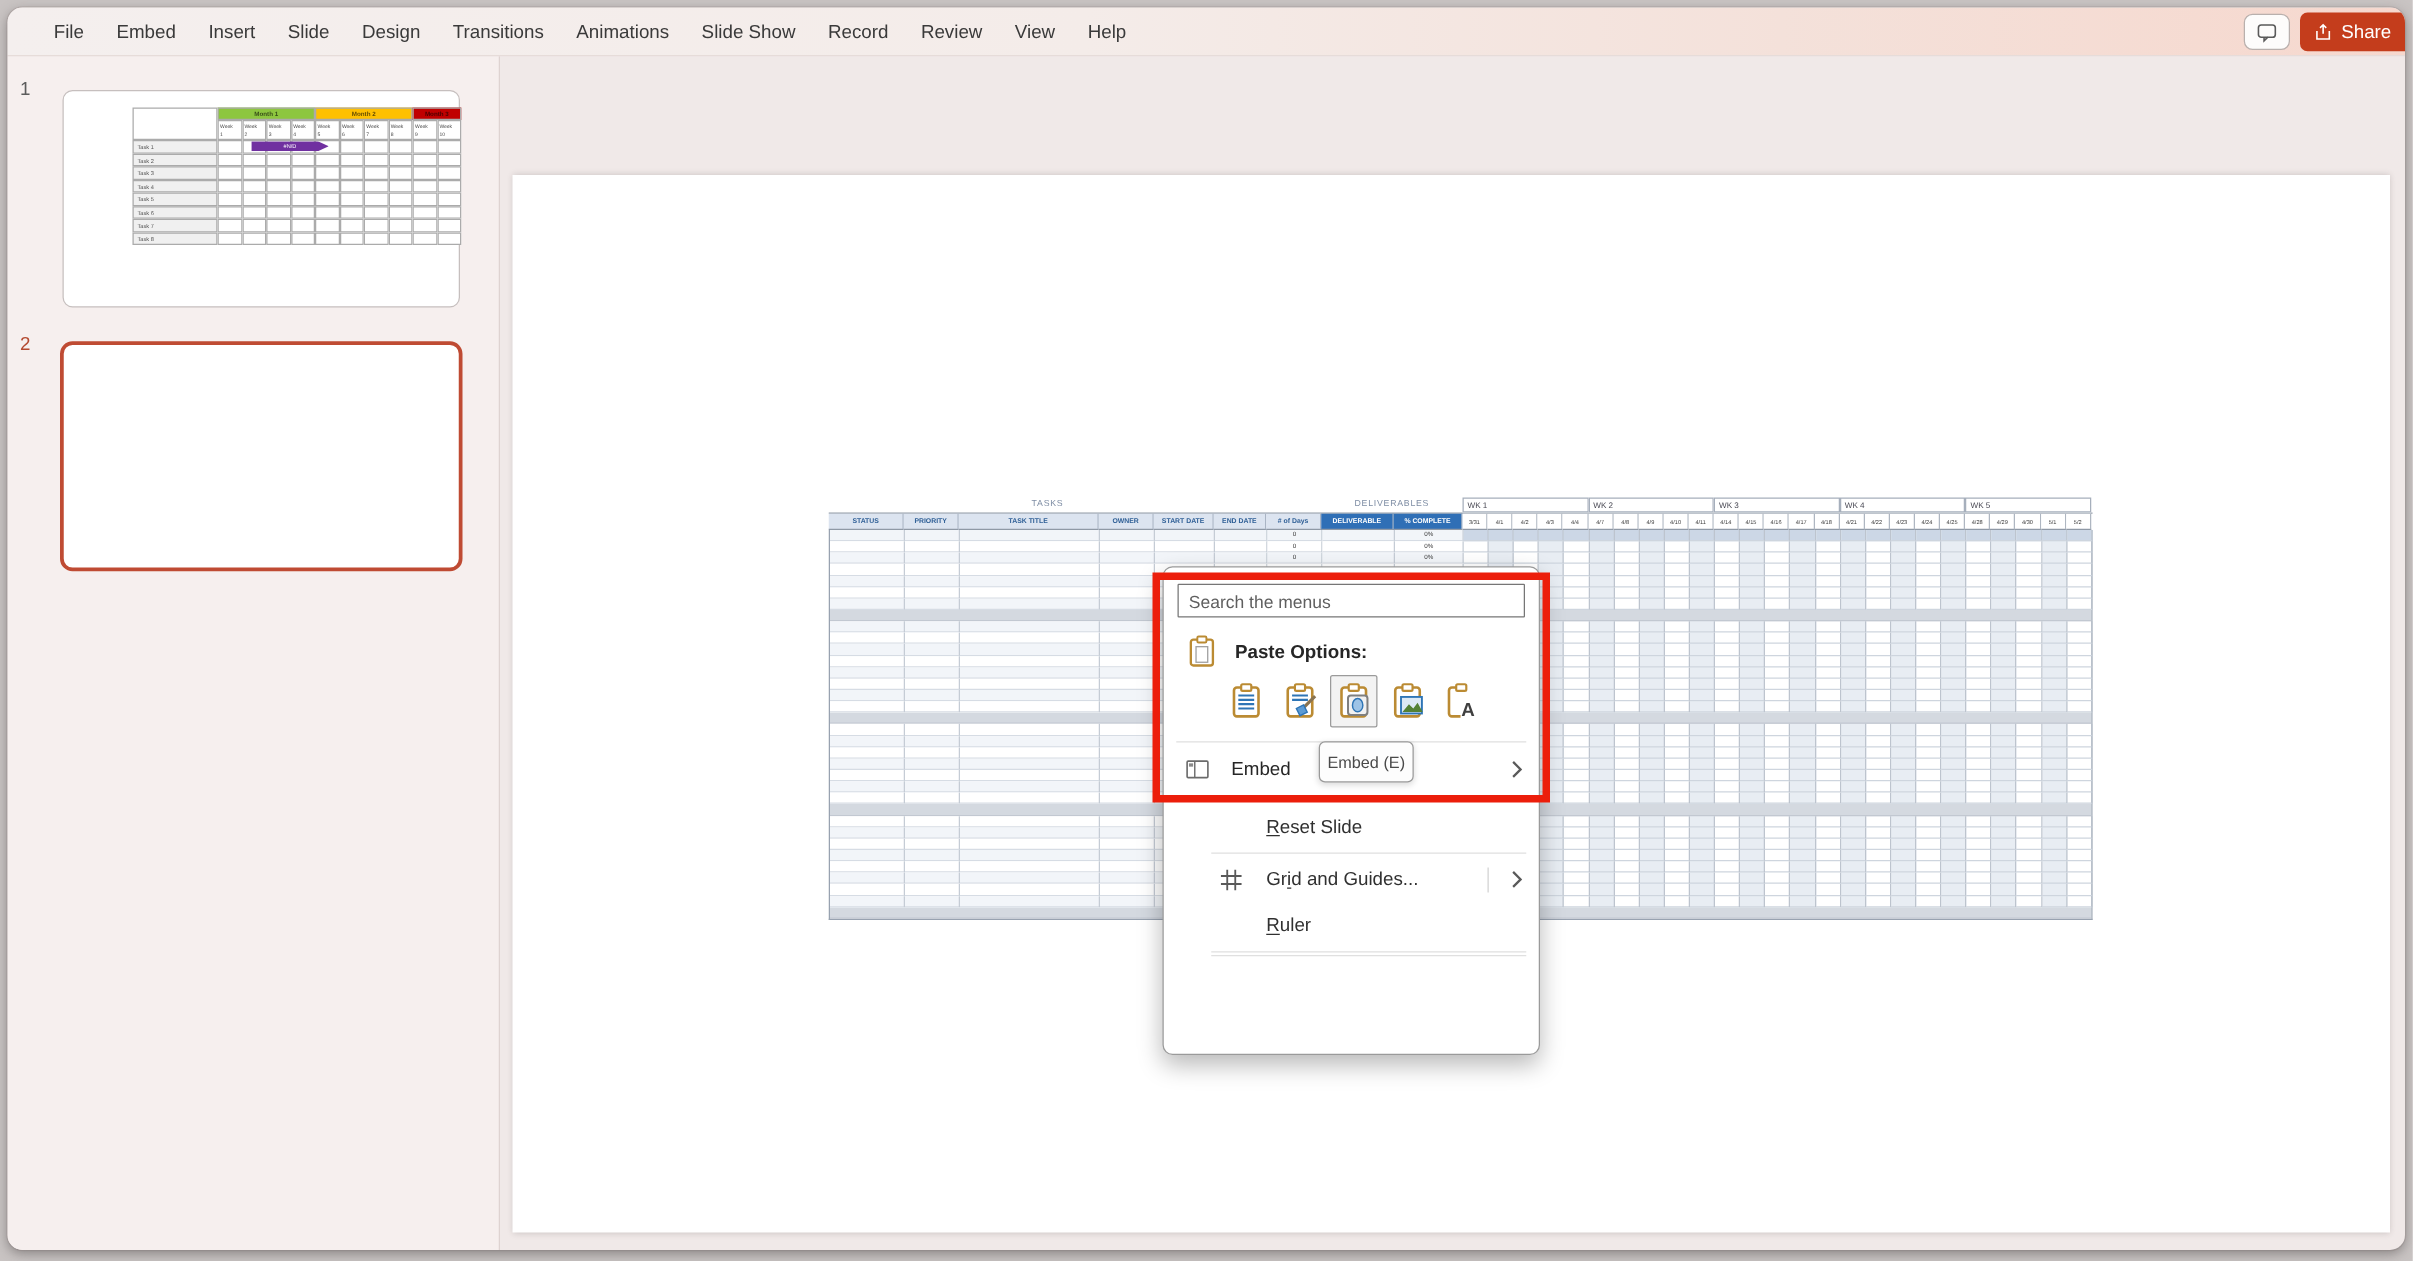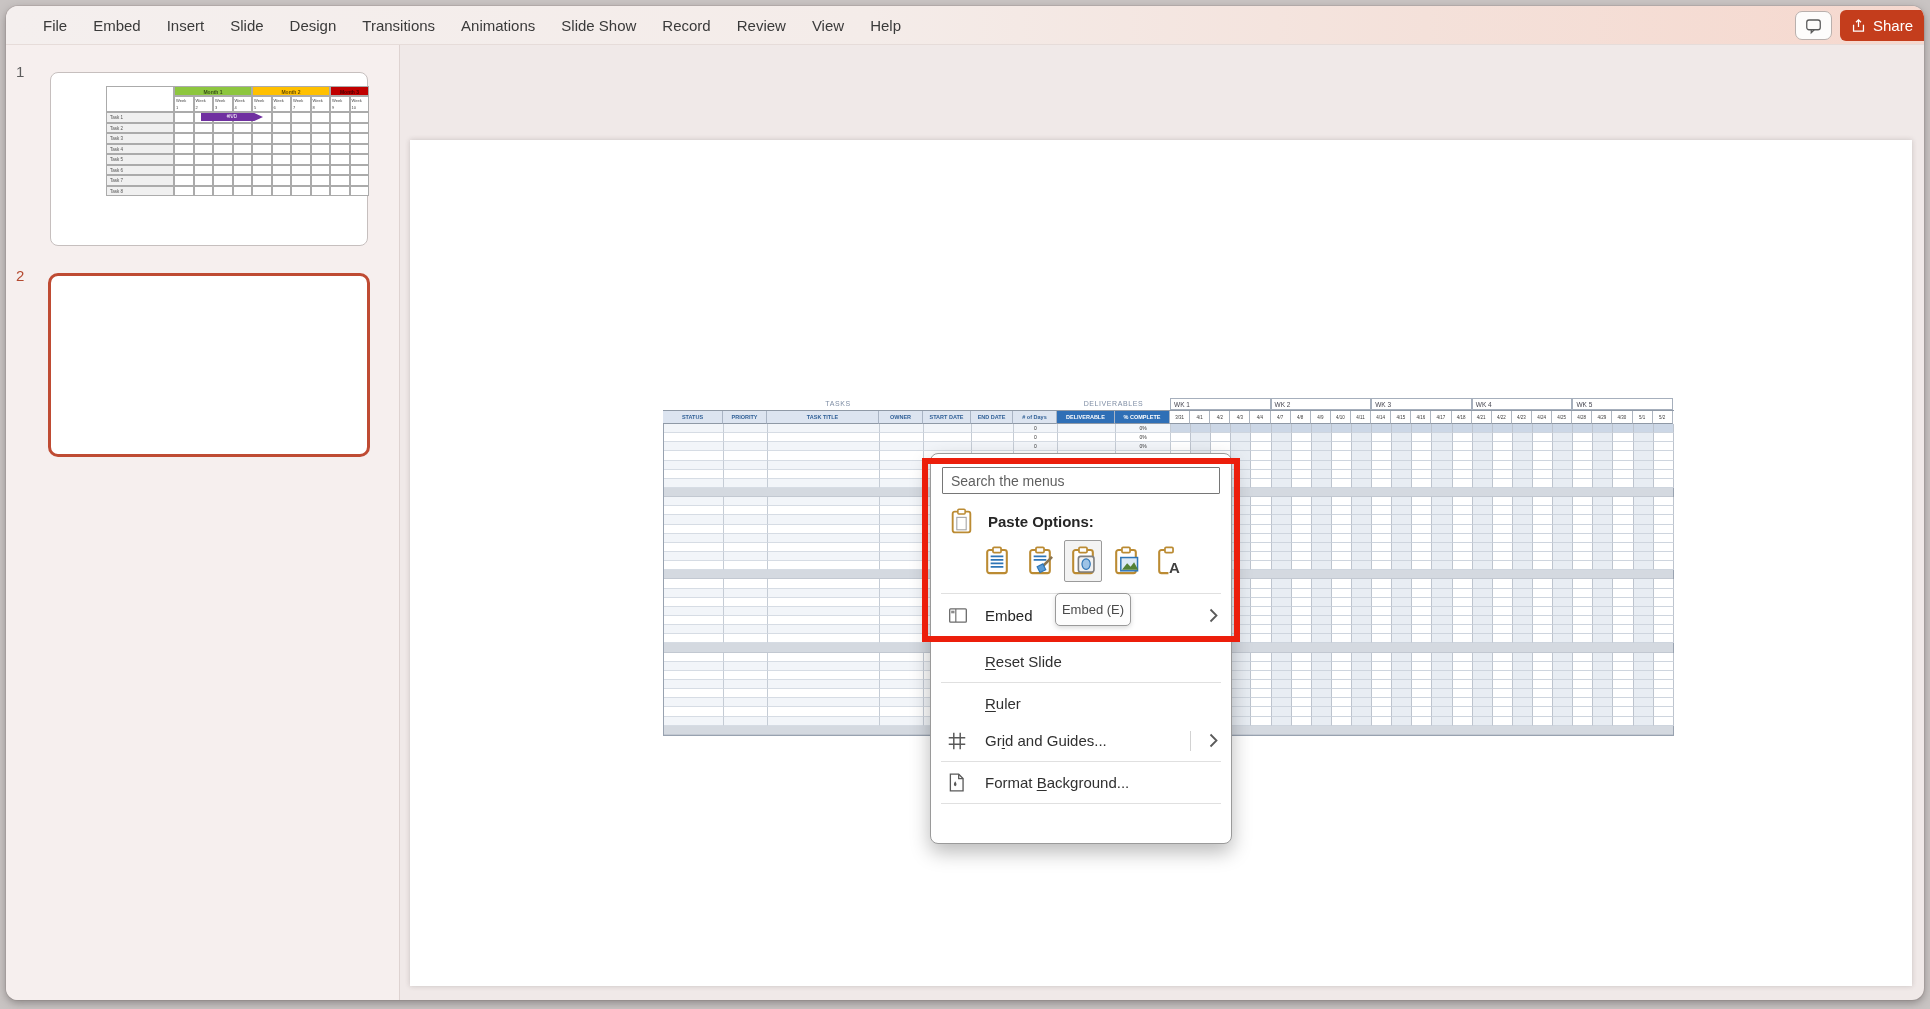--- a/index.html
+++ b/index.html
@@ -74,21 +74,21 @@
   .paste-head .ph-label { margin-left:13px; font-size:15px; font-weight:bold; color:#262626; }
   .paste-row { position:absolute; left:47px; top:86px; display:flex; gap:5px; align-items:center; }
   .pbtn { width:38px; height:42px; display:flex; align-items:center; justify-content:center;
     border:1px solid transparent; border-radius:2px; }
   .pbtn.sel { border:1px solid #9b9b9b; background:#f3f3f3; }
   .sep-a { position:absolute; left:10px; right:10px; top:139px; height:1px; background:#e0e0e0; }
   .layout-row { position:absolute; left:0; top:141px; right:0; height:40px; display:flex; align-items:center; }
   .layout-row .li-icon { margin-left:15px; width:30px; display:flex; }
   .layout-row .li-label { margin-left:9px; font-size:15px; color:#262626; }
   .layout-row .chev { position:absolute; right:13px; }
-  .ctx-items { position:absolute; left:0; top:189px; right:0; }
+  .ctx-items { position:absolute; left:0; top:189px; right:0;padding-left:28px; }
   .citem { position:relative; height:37px; display:flex; align-items:center; }
   .citem .ci-icon { position:absolute; left:15px; width:30px; display:flex; }
   .citem .ci-label { margin-left:54px; font-size:15px; color:#303030; }
   .citem .accel { text-decoration:underline; text-underline-offset:2px; }
   .citem .chev { position:absolute; right:13px; }
   .citem .vline { position:absolute; right:40px; width:1px; height:20px; background:#d2d2d2; }
   .isep { height:1px; background:#e0e0e0; margin:2px 10px; }
 
   .red-box { position:absolute; left:916px; top:452px; width:318px; height:184px;
     border:6px solid #ec1e0b; z-index:12; pointer-events:none; }
@@ -1465,47 +1465,37 @@
             <path d="M1.5 1.5l6 6-6 6" stroke="#5a5a5a" stroke-width="1.8" fill="none"></path>
           </svg>
       </span>
     </div>
     <div class="ctx-items" id="ctxItems">
         <div class="citem">
           <span class="ci-label"><span class="accel">R</span>eset Slide</span>
         </div>
         <div class="isep"></div>
         <div class="citem">
-          <span class="ci-label"><span class="accel">R</span>uler</span>
-        </div>
-        <div class="citem">
           <span class="ci-icon">
             <svg width="22" height="22" viewBox="0 0 24 24">
               <path d="M8.5 3v18M15.5 3v18M3 8.5h18M3 15.5h18" stroke="#595959" stroke-width="1.6" fill="none"></path>
             </svg>
           </span>
           <span class="ci-label">Gr<span class="accel">i</span>d and Guides...</span>
           <span class="vline"></span>
           <span class="chev">
             <svg width="9" height="15" viewBox="0 0 9 15">
               <path d="M1.5 1.5l6 6-6 6" stroke="#5a5a5a" stroke-width="1.8" fill="none"></path>
             </svg>
           </span>
         </div>
+        <div class="citem">
+          <span class="ci-label"><span class="accel">R</span>uler</span>
+        </div>
         <div class="isep"></div>
-        <div class="citem">
-          <span class="ci-icon">
-            <svg width="21" height="23" viewBox="0 0 24 24">
-              <path d="M5 2.5h9.5l5 5V21.5H5z" fill="#fff" stroke="#595959" stroke-width="1.5"></path>
-              <path d="M14.5 2.5v5h5" fill="none" stroke="#595959" stroke-width="1.5"></path>
-              <path d="M10.5 10.5q3 4 0 5.8q-3-1.8 0-5.8z" fill="#595959"></path>
-            </svg>
-          </span>
-          <span class="ci-label">Format <span class="accel">B</span>ackground...</span>
-        </div>
         <div class="isep"></div>
       </div>
   </div>
 
   <div class="red-box"></div>
   <div class="tooltip">Embed (E)</div>
 
 </div>
 
 </body></html>

